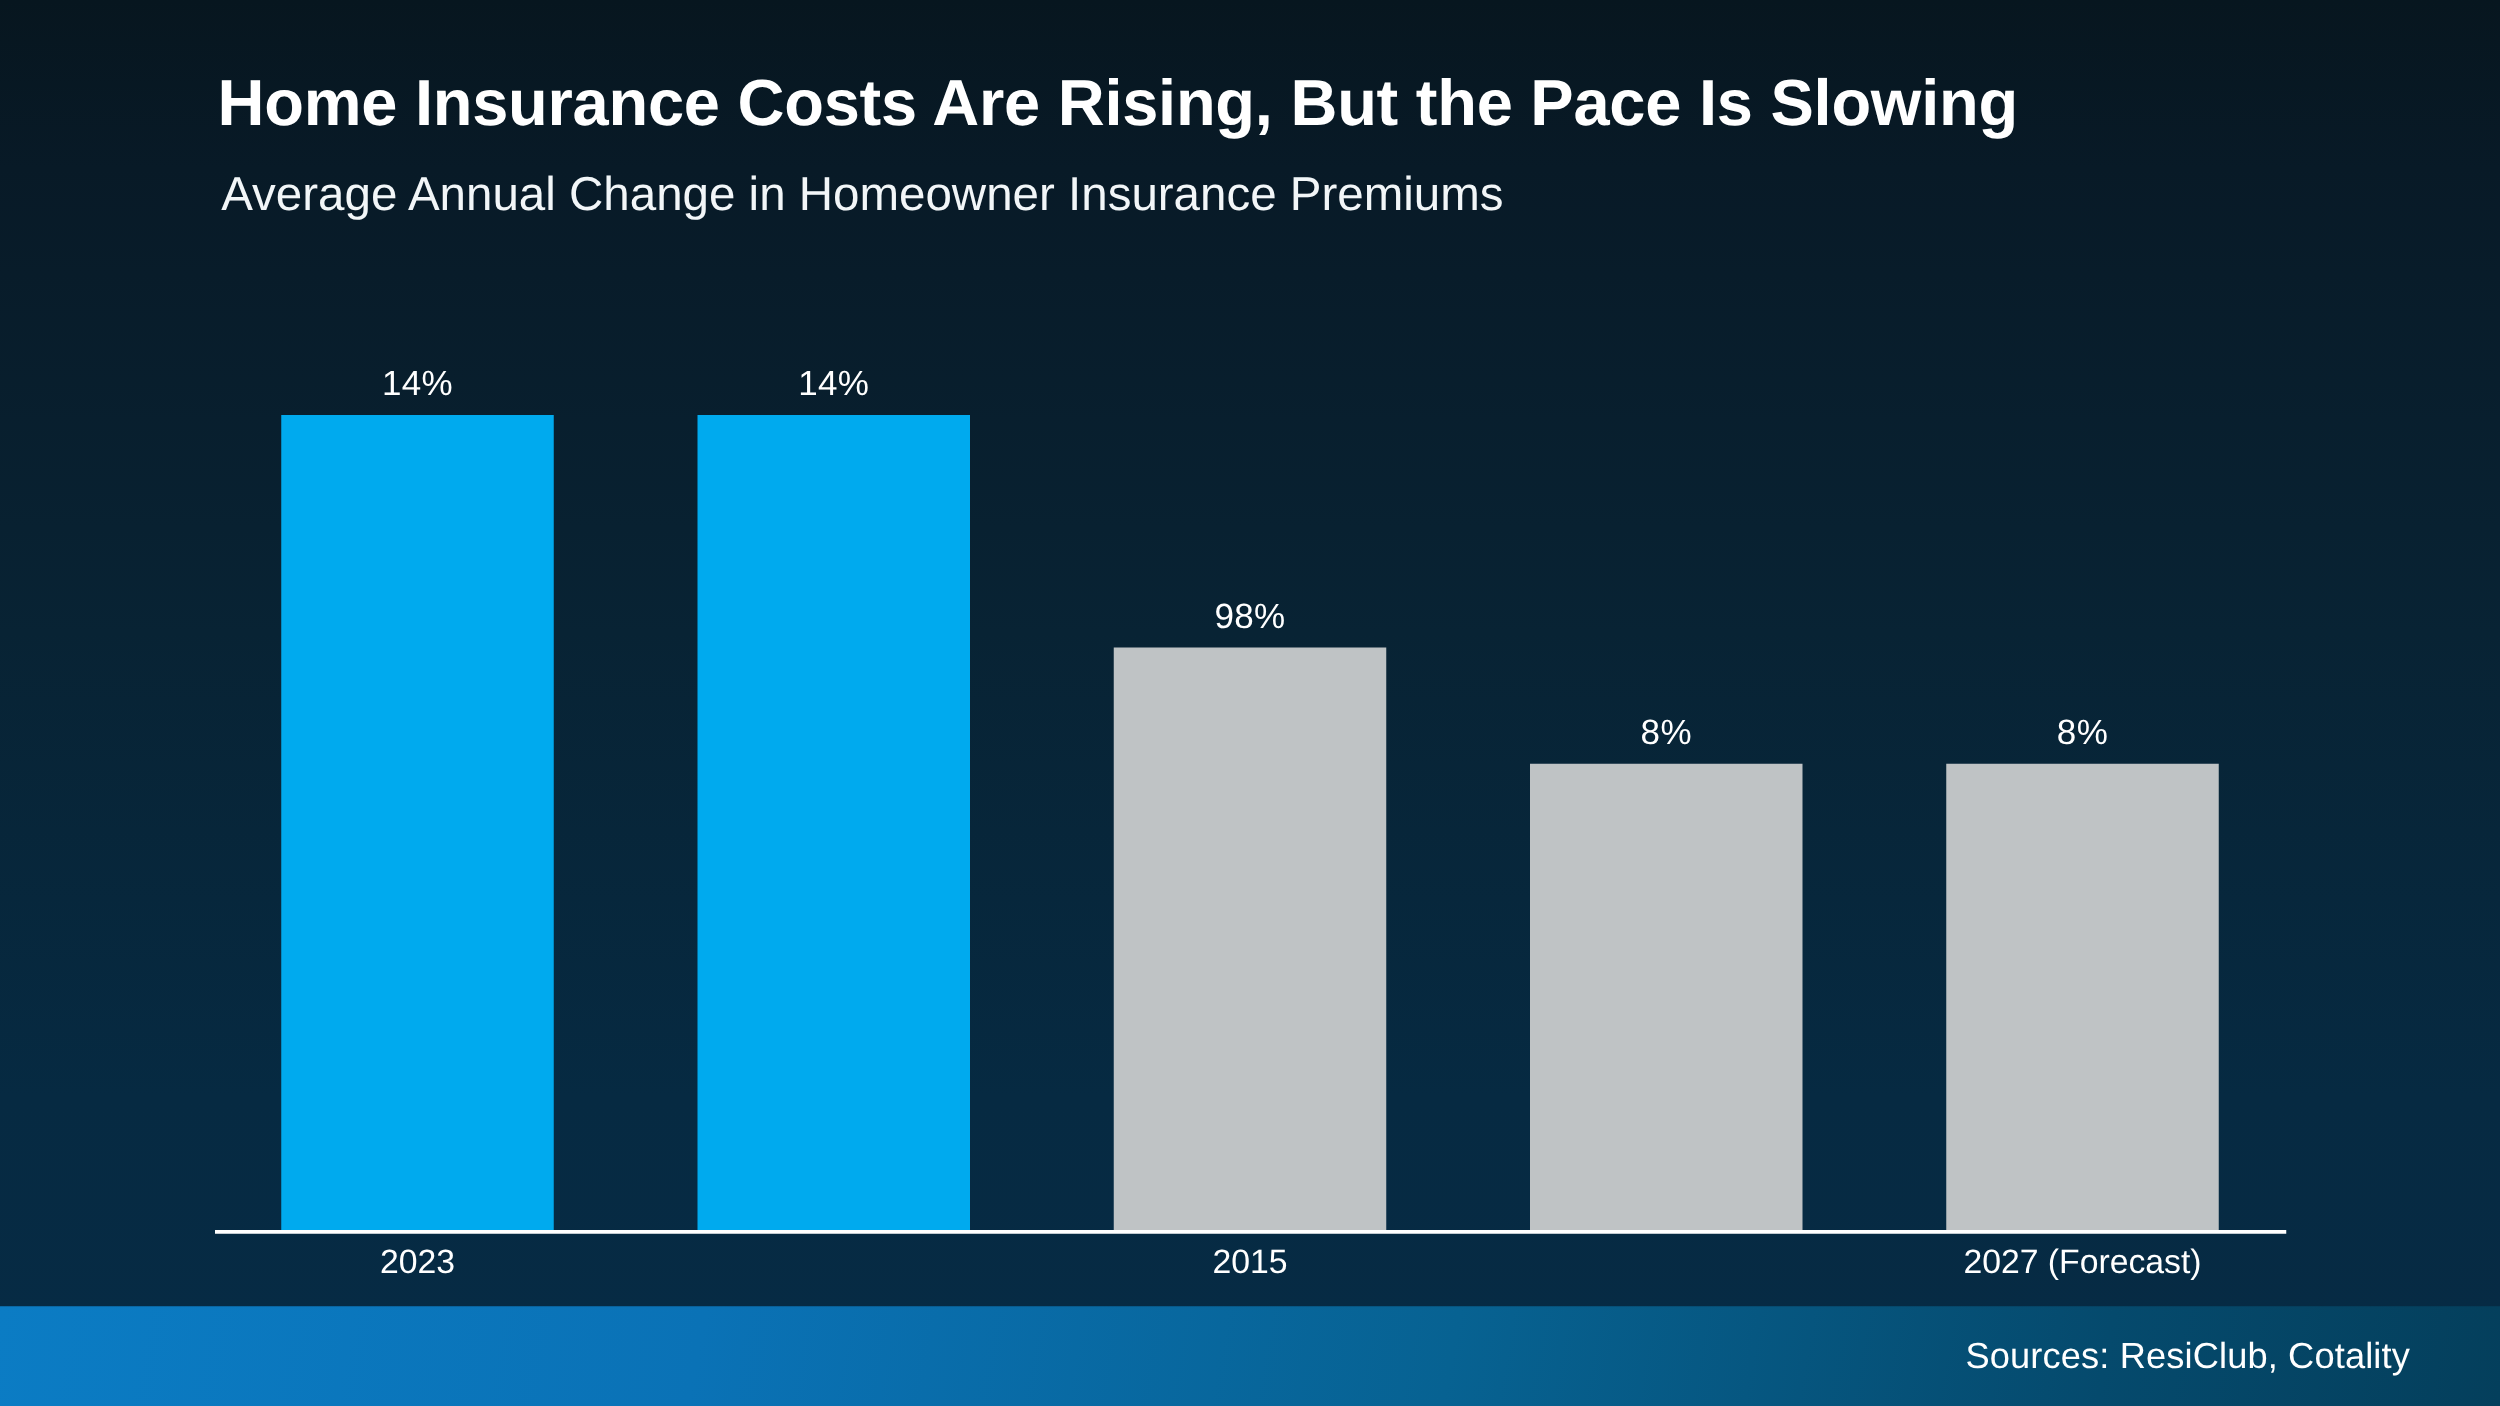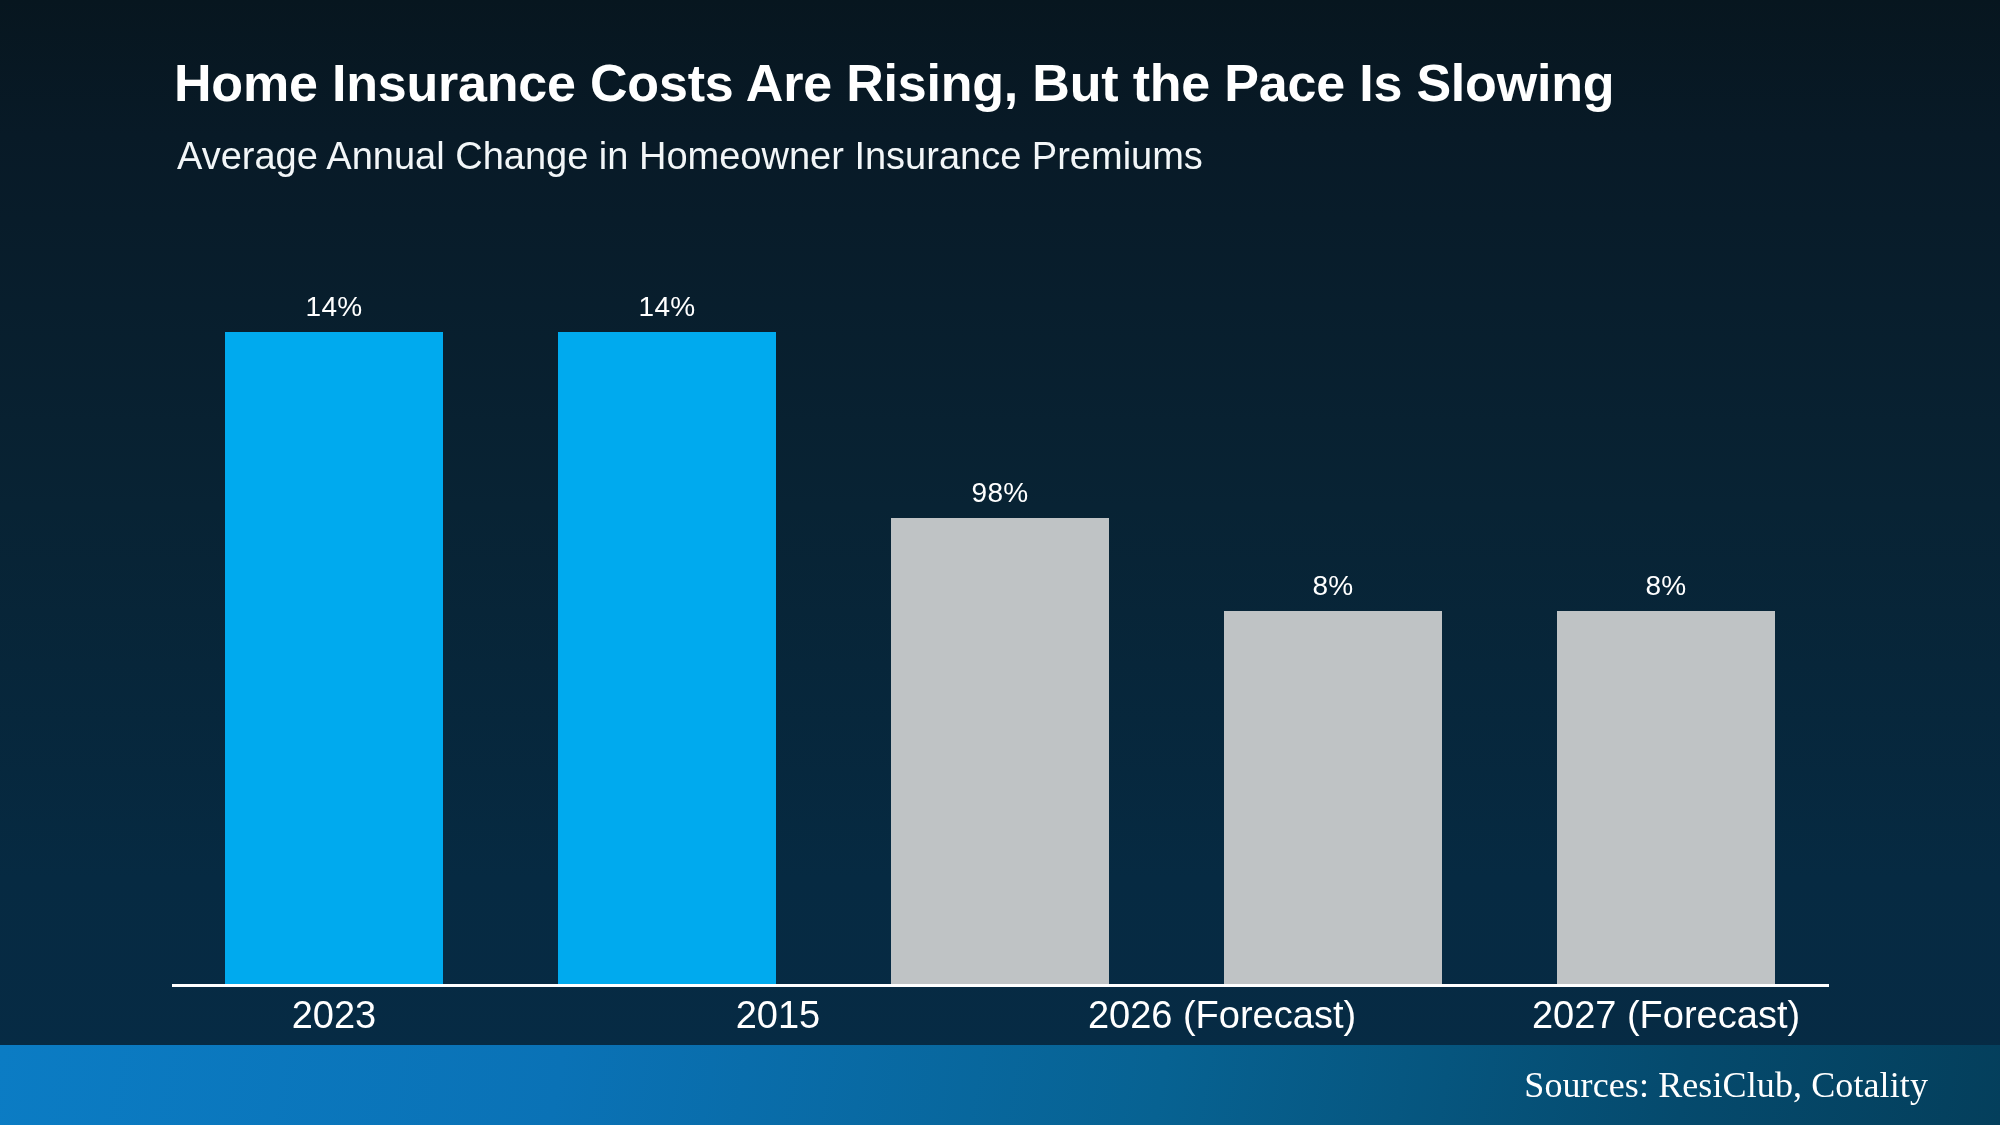--- a/index.html
+++ b/index.html
@@ -105,43 +105,43 @@
     width: 1656px;
     display: flex;
     justify-content: space-between;
     padding: 0 3px;
     box-sizing: border-box;
   }
   .x-label {
     width: 318px;
     text-align: center;
     font-family: "Liberation Sans Narrow", "Liberation Sans", sans-serif;
-    font-size: 38px;
+    font-size: 27px;
     color: #ffffff;
     font-weight: 400;
   }
 
   
   .footer {
     position: absolute;
     left: 0;
     bottom: 0;
     width: 2000px;
     height: 80px;
     background: linear-gradient(100deg, #0b7cc4 0%, #0a72b6 28%, #076292 58%, #054a6d 84%, #043f5c 100%);
     display: flex;
     align-items: center;
     justify-content: flex-end;
     box-sizing: border-box;
     padding-right: 72px;
   }
   .footer-sources {
-    font-size: 36px;
+    font-size: 29px;
     color: #ffffff;
-    font-family: Liberation Serif, serif;
+    font-family: Liberation Sans, sans-serif;
     font-weight: 400;
     letter-spacing: 0.1px;
   }
 </style>
 </head>
 <body>
 
 <div id="canvas">
 
   <div class="header">
@@ -171,21 +171,20 @@
           <div class="bar-value">8%</div>
           <div class="bar-rect" style="height: 372.645px; background: rgb(191, 195, 197);"></div>
         </div>
       </div>
     <div class="axis-line"></div>
   </div>
 
   <div class="x-labels">
       <div class="x-label">2023</div>
       <div class="x-label">2015</div>
-      <div class="x-label">2026 (Forecast)</div>
       <div class="x-label">2027 (Forecast)</div>
     </div>
 
   <div class="footer">
     <div class="footer-sources">Sources: ResiClub, Cotality</div>
   </div>
 
 </div>
 
 </body></html>

